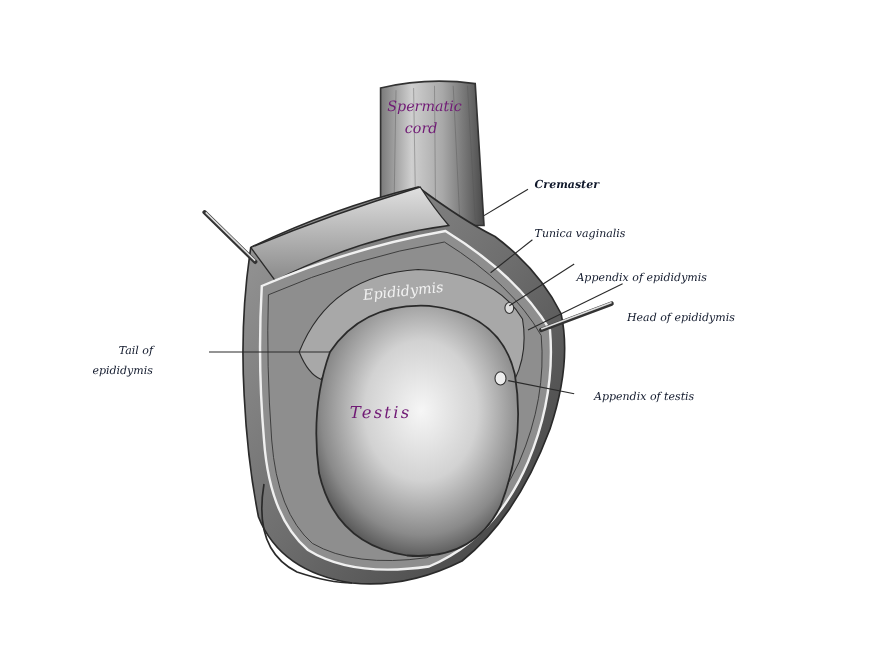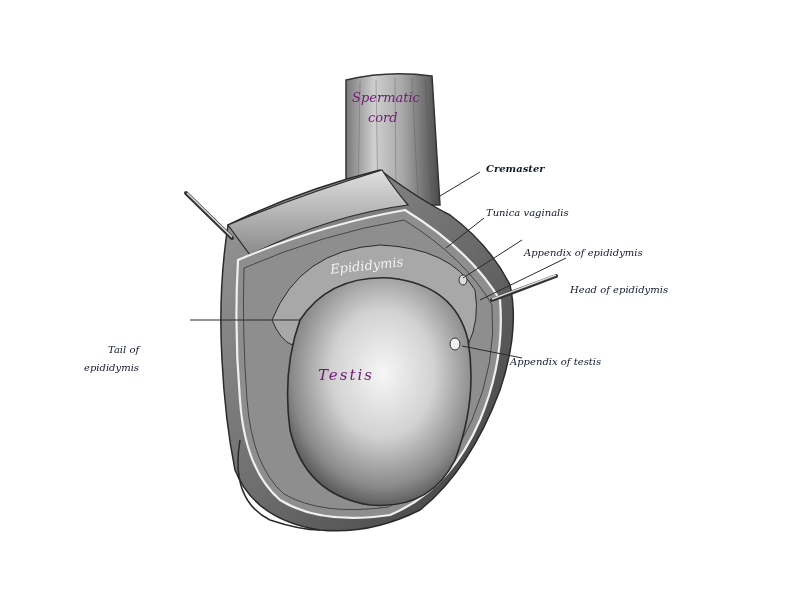--- a/index.html
+++ b/index.html
@@ -2,21 +2,21 @@
 <html><head>
   <meta charset="utf-8">
   <style>
     html, body { margin: 0; padding: 0; }
     body { width: 800px; height: 600px; background: #ffffff; position: relative; overflow: hidden;
            font-family: "DejaVu Serif", serif; }
     #figure { position: absolute; left: 0; top: 0; width: 800px; height: 600px; }
     .label { position: absolute; font-family: "DejaVu Serif", serif; font-style: italic;
              font-size: 10px; color: #0f172a; white-space: nowrap; line-height: 17px; }
     .label.bold { font-weight: bold; }
-    .label.center { text-align: center; margin-top: 30px; }
+    .label.center { text-align: center; }
     .inner { position: absolute; font-family: "DejaVu Serif", serif; font-style: italic;
              color: #701a75; white-space: nowrap; }
   </style>
 </head>
 <body>
 
 <svg id="figure" viewBox="0 0 800 600" xmlns="http://www.w3.org/2000/svg">
   <defs>
     <radialGradient id="testisGrad" cx="0.52" cy="0.42" r="0.62">
       <stop offset="0" stop-color="#f6f6f6"></stop>
@@ -93,15 +93,15 @@
 
 <div class="inner" style="left:352px;top:90px;font-size:13px;">Spermatic</div>
 <div class="inner" style="left:368px;top:110px;font-size:13px;">cord</div>
 <div class="inner" style="left:330px;top:258px;font-size:13px;color:#f2f2f2;transform:rotate(-6deg);">Epididymis</div>
 <div class="inner" style="left:318px;top:366px;font-size:15px;letter-spacing:2px;">Testis</div>
 
 <div class="label bold" style="left:486px;top:160px;">Cremaster</div>
 <div class="label" style="left:486px;top:204px;text-align:center;">Tunica vaginalis</div>
 <div class="label" style="left:524px;top:244px;">Appendix of epididymis</div>
 <div class="label" style="left:570px;top:254px;margin-top:27px;">Head of epididymis</div>
-<div class="label" style="left:510px;top:353px;text-align:right;">Appendix of testis</div>
+<div class="label" style="left:540px;top:353px;text-align:right;">Appendix of testis</div>
 <div class="label center" style="left:108px;top:311px;">Tail of</div>
 <div class="label center" style="left:84px;top:329px;">epididymis</div>
 
 </body></html>

